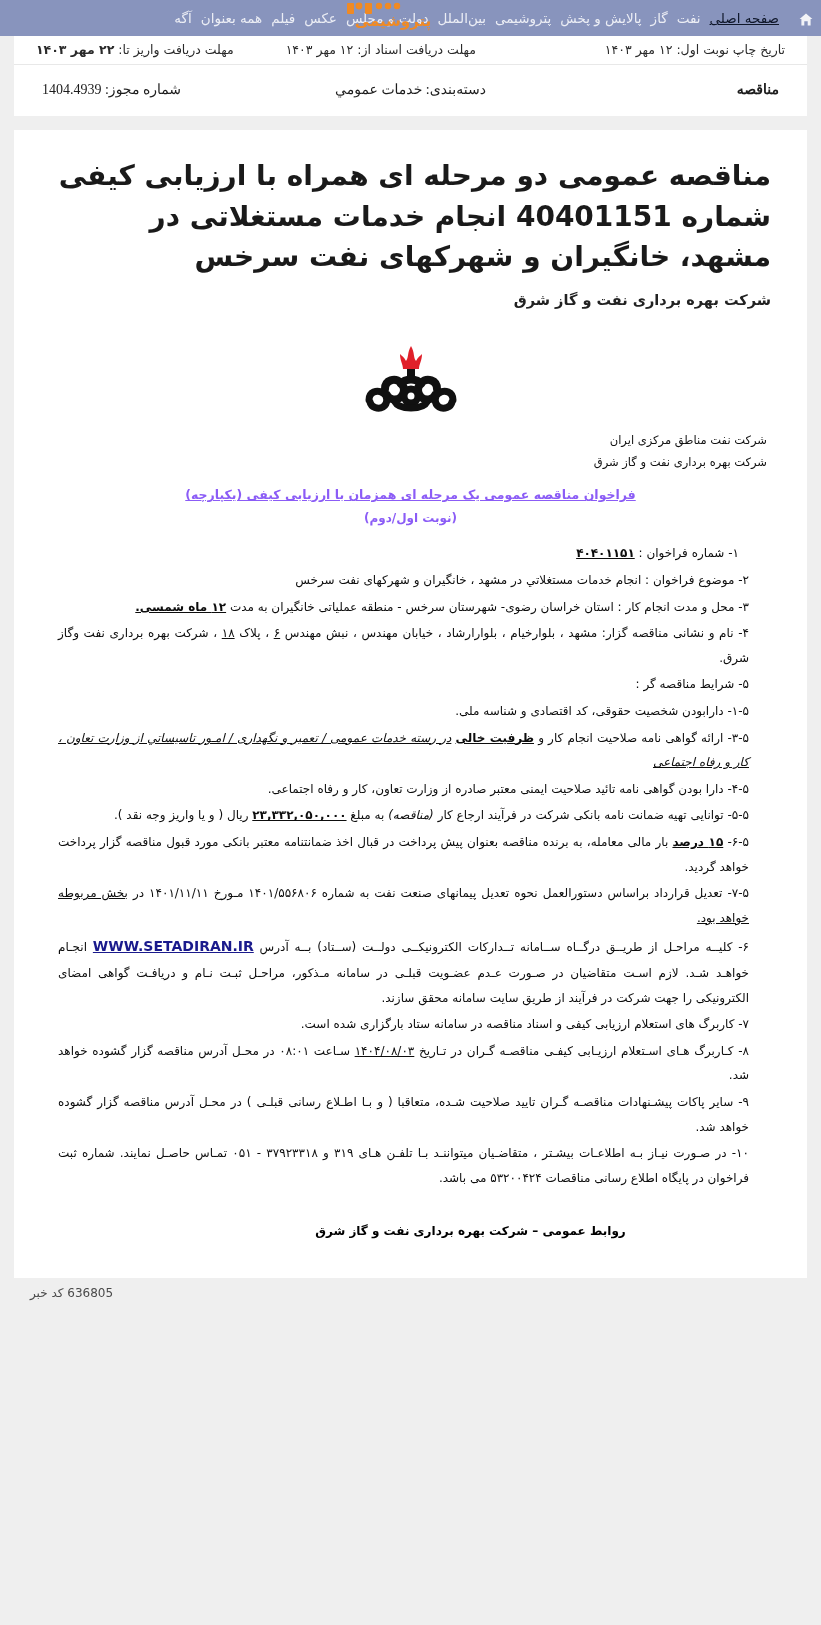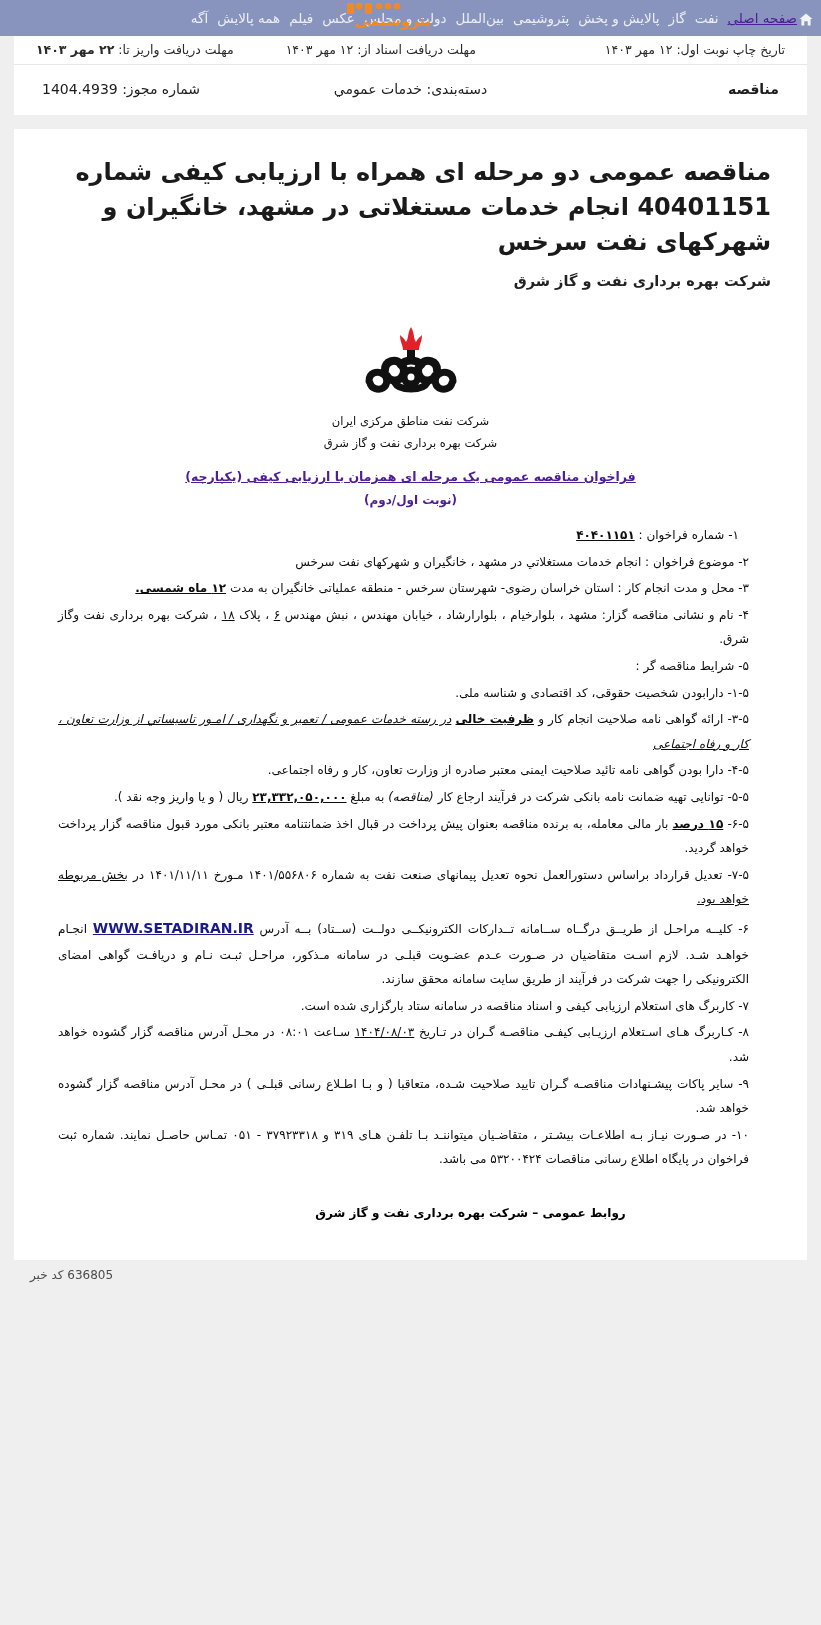--- a/index.html
+++ b/index.html
@@ -23,22 +23,22 @@
     flex-direction: row;
     align-items: center;
     justify-content: flex-start;
     gap: 9px;
     padding: 0 8px 0 0;
     overflow: hidden;
     position: relative;
     white-space: nowrap;
   }
   .nav-home {
-    display: flex; align-items: center; gap: 2px;
-    color: #4c1d95; font-size: 13.5px;
+    display: flex; align-items: center; gap: 20px;
+    color: #0f172a; font-size: 13.5px;
   }
   .home-icon {
     width: 14px; height: 13px; display: inline-block; position: relative; top: 1px;
   }
   .nav-item {
     color: #eceef5;
     font-size: 13.5px;
     text-decoration: none;
     letter-spacing: 0;
   }
@@ -70,36 +70,36 @@
   .info-bar b { font-weight: bold; }
 
   .meta-bar {
     display: flex; flex-direction: row;
     align-items: center;
     padding: 16px 28px 18px 28px;
     font-size: 14px;
     color: #1c1c1c;
     background: #fff;
   }
-  .meta-bar .cell { flex: 1 1 0; text-align: center; }
+  .meta-bar .cell { flex: 1 1 0; text-align: center; font-family: Liberation Serif, serif; }
   .meta-bar .cell.right { text-align: right; font-weight: bold; }
   .meta-bar .cell.left  { text-align: left; }
 
   .divider-gap { height: 14px; background: #efefef; }
 
   
   .title-block {
     background: #fff;
     padding: 26px 36px 10px 36px;
     position: relative;
     z-index: 2;
   }
   h1.main-title {
     margin: 0;
-    font-size: 24px;
+    font-size: 28px;
     line-height: 1.45;
     font-weight: bold;
     color: #1a1a1a;
     text-align: right;
   }
   .sub-title {
     margin-top: 14px;
     font-size: 14.5px;
     font-weight: bold;
     color: #222;
@@ -132,32 +132,31 @@
 
   
   .doc {
     background: #fff;
     padding: 26px 40px 40px 40px;
     position: relative;
     z-index: 2;
   }
   .logo-wrap { text-align: center; margin-bottom: 4px; }
   .logo-caption {
-    text-align: center;
     font-size: 11.5px;
     color: #111;
     line-height: 1.9;
     font-family: "DejaVu Sans", sans-serif;
   }
   .doc-heading {
     text-align: center;
     font-size: 12.5px;
     font-weight: bold;
     margin-top: 14px;
-    color: #4c1d95;
+    color: #8b5cf6;
   }
   .doc-heading .u { text-decoration: underline; }
   .doc-heading .round2 {
     display: block;
     margin-top: 9px;
     font-size: 12px;
   }
 
   ol.clauses {
     list-style: none;
@@ -212,21 +211,21 @@
       <span>صفحه اصلی</span>
     </a>
     <a class="nav-item" href="#">نفت</a>
     <a class="nav-item" href="#">گاز</a>
     <a class="nav-item" href="#">پالایش و پخش</a>
     <a class="nav-item" href="#">پتروشیمی</a>
     <a class="nav-item" href="#">بین‌الملل</a>
     <a class="nav-item" href="#">دولت و مجلس</a>
     <a class="nav-item" href="#">عکس</a>
     <a class="nav-item" href="#">فیلم</a>
-    <a class="nav-item" href="#">همه پالایش</a>
+    <a class="nav-item" href="#">همه بعنوان</a>
     <a class="nav-item" href="#">آگه</a>
 
     <span class="nav-logo">
       <svg width="96" height="36" viewBox="0 0 96 36" aria-hidden="true">
         <rect x="2" y="3" width="7" height="11" rx="1" fill="#f08a24"></rect>
         <circle cx="14" cy="6" r="3.4" fill="#f08a24"></circle>
         <rect x="20" y="3" width="7" height="11" rx="1" fill="#f08a24"></rect>
         <circle cx="34" cy="6" r="3.2" fill="#f08a24"></circle>
         <circle cx="43" cy="6" r="3.2" fill="#f08a24"></circle>
         <circle cx="52" cy="6" r="3.2" fill="#f08a24"></circle>

